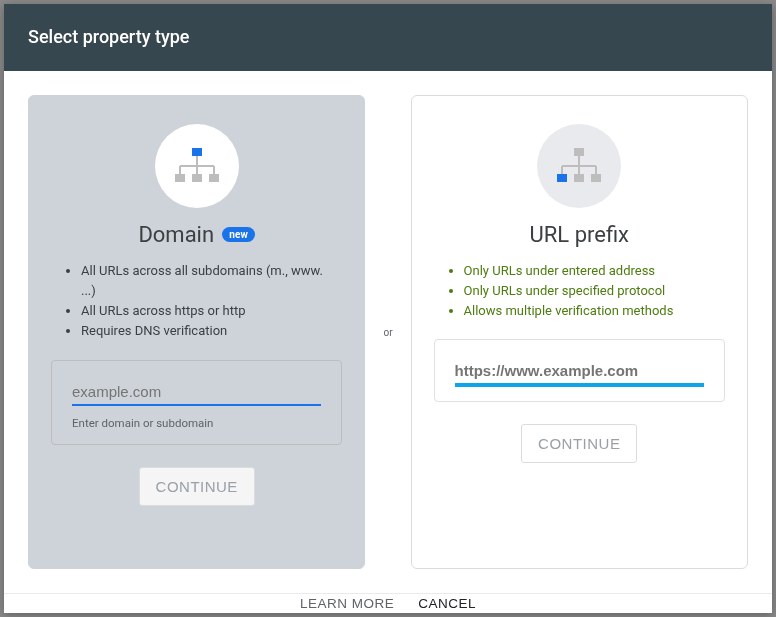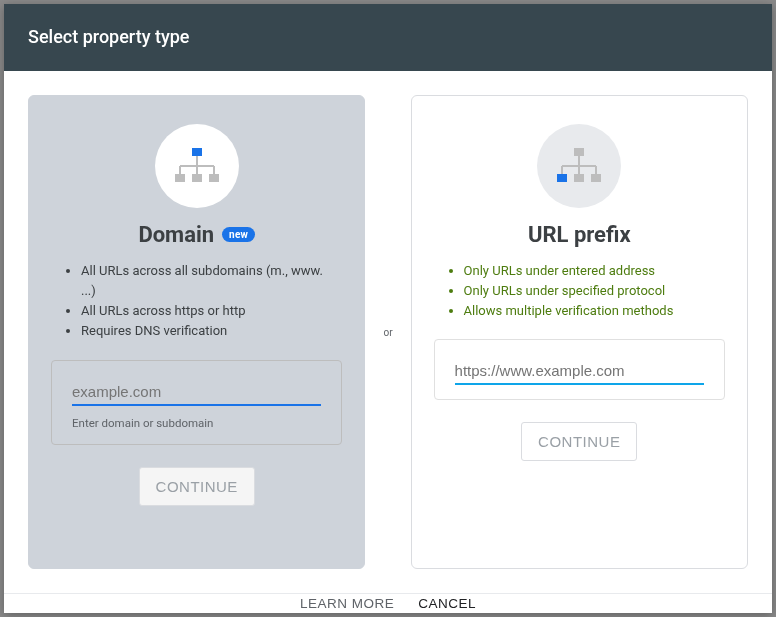--- a/index.html
+++ b/index.html
@@ -24,39 +24,39 @@
   .card.selected { background: #ced3da; border-color: #ced3da; }
   .or-sep {
     align-self: center; padding: 0 18px; color: #5f6368; font-size: 10px;
   }
   .icon-circle {
     width: 84px; height: 84px; border-radius: 50%; background: #fff;
     display: flex; align-items: center; justify-content: center; margin-bottom: 14px;
   }
   .card:not(.selected) .icon-circle { background: #e8eaed; }
   .card-title-row { display: flex; align-items: center; gap: 8px; margin-bottom: 14px; }
-  .card-title { font-size: 22px; font-weight: 700; color: #3c4043; }
+  .card-title { font-size: 22px; font-weight: 400; color: #3c4043; }
   .badge {
     background: #1a73e8; color: #fff; font-size: 10px; font-weight: 700;
     padding: 2px 7px; border-radius: 10px; letter-spacing: .2px;
   }
   .bullets { align-self: stretch; padding: 0 6px 0 30px; margin-bottom: 18px; }
   .bullets li { font-size: 13px; color: #3c4043; line-height: 1.55; }
   .card:not(.selected) .bullets li { color: #4d7c0f; }
   .input-box {
     align-self: stretch; border: 1px solid #bdbdbd; border-radius: 4px;
     padding: 20px 20px 14px; margin-bottom: 22px;
   }
   .card:not(.selected) .input-box { border-color: #e0e0e0; }
   .txt-input {
     width: 100%; border: none; border-bottom: 2px solid #1a73e8;
     background: transparent; font-size: 15px; color: #5f6368;
     padding: 2px 0 4px; outline: none;
   }
-  .card:not(.selected) .txt-input { border-bottom: 2px solid #0ea5e9; }
+  .card:not(.selected) .txt-input { border-bottom: 4px solid #0ea5e9; font-weight: bold; }
   .helper { font-size: 11.5px; color: #5f6368; margin-top: 10px; }
   .continue-btn {
     border: 1px solid #dadce0; background: #f5f5f5; color: #9aa0a6;
     font-size: 15px; font-weight: 500; letter-spacing: .5px;
     padding: 10px 16px; border-radius: 3px; cursor: pointer;
   }
   .card:not(.selected) .continue-btn { background: #fff; }
   .footer {
     border-top: 1px solid #e8eaed; padding: 2px 22px;
     display: flex; justify-content: center; gap: 24px;

